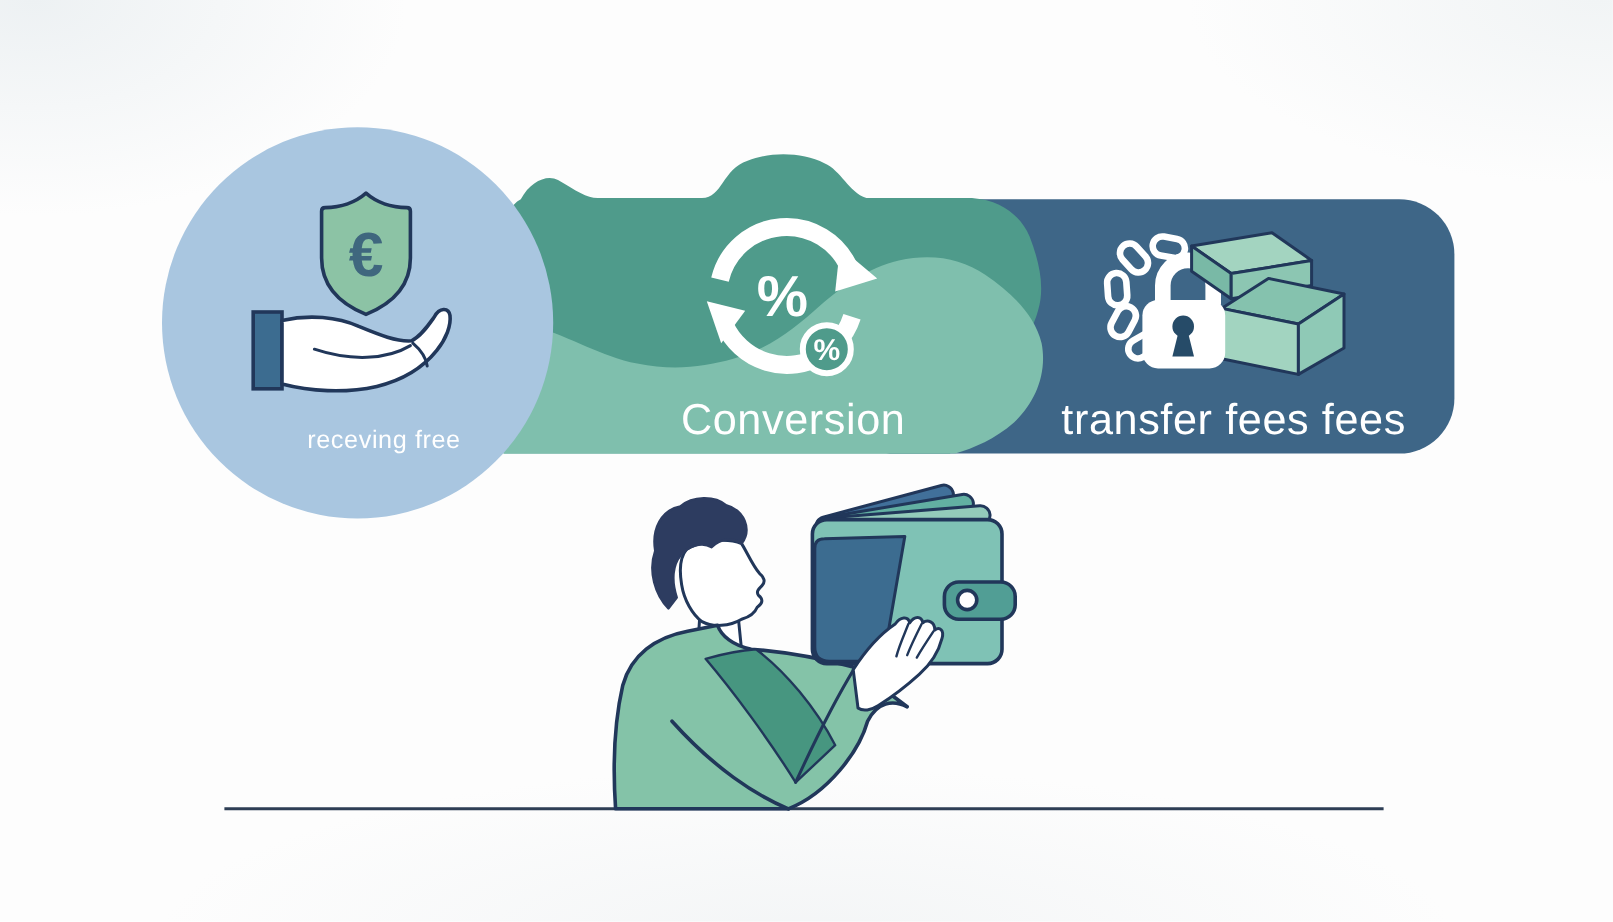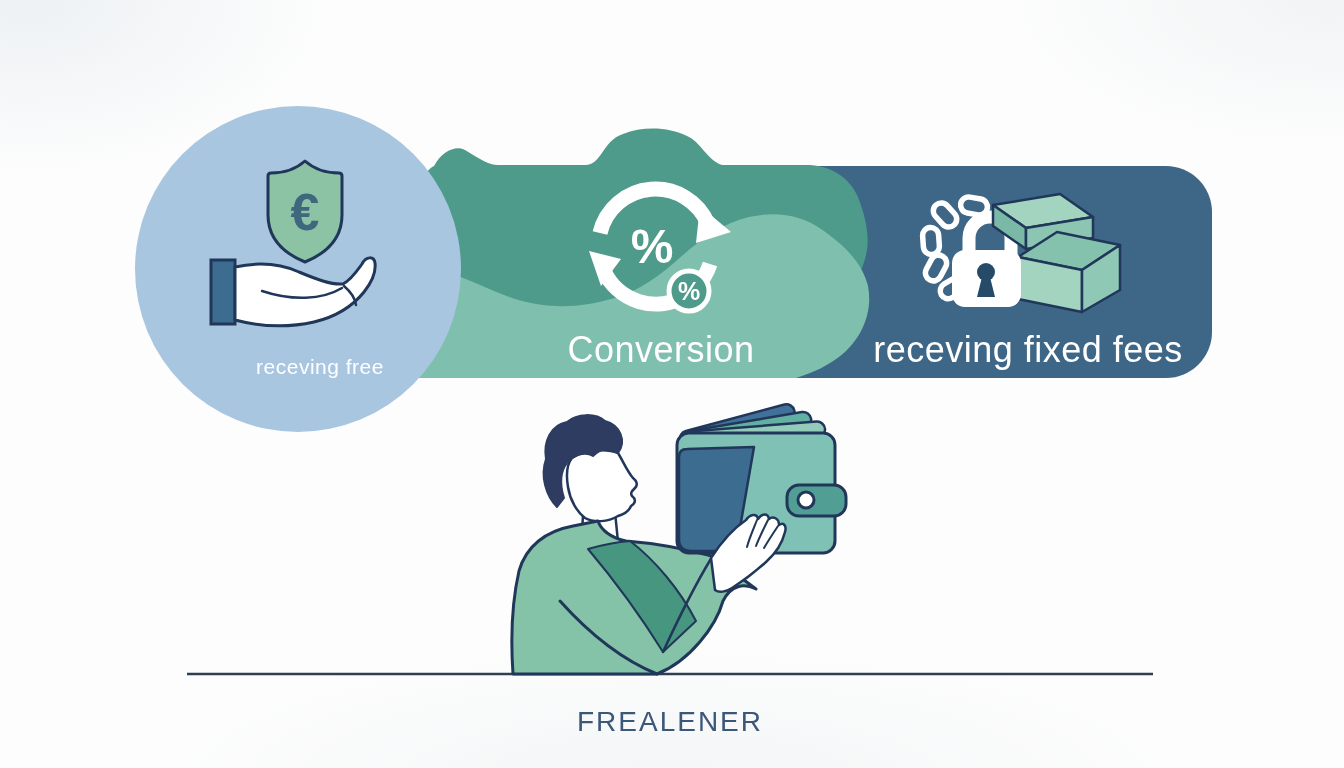--- a/index.html
+++ b/index.html
@@ -184,15 +184,14 @@
           <path d="M757 520 C753 530 749 539 747 547"></path>
           <path d="M768 520 C763 530 759 538 756 546"></path>
           <path d="M778 526 C772 535 768 541 764 548"></path>
         </g>
       </g>
     </g>
   </svg>
 
   <div class="label label-receiving">receving free</div>
   <div class="label label-conversion">Conversion</div>
-  <div class="label label-transfer">receving fixed fees</div>
-  <div class="caption">FREALENER</div>
+  <div class="label label-transfer">transfer fees fees</div>
 </div>
 
 </body></html>

